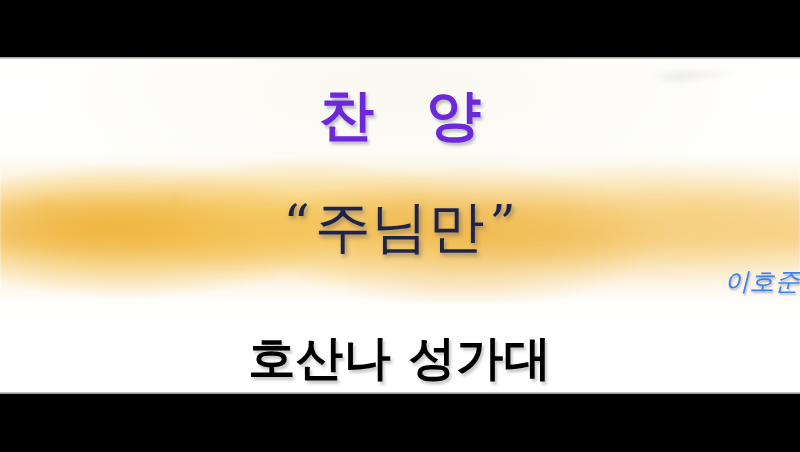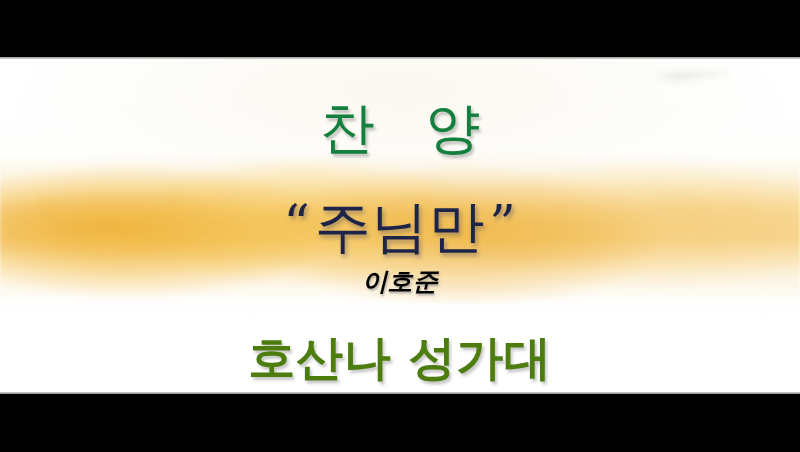--- a/index.html
+++ b/index.html
@@ -149,26 +149,26 @@
   .line {
     position: absolute;
     left: 0;
     width: 800px;
     text-align: center;
     white-space: nowrap;
     font-family: "DejaVu Sans", "Liberation Sans", sans-serif;
   }
 
   #heading {
-    top: 35px;
+    top: 22px;
     font-size: 55px;
-    font-weight: 400;
+    font-weight: 700;
     letter-spacing: 0.30em;
     text-indent: 0.30em;
-    color: #15803d;
+    color: #6d28d9;
     text-shadow: 2px 3px 3px rgba(120,120,120,0.45);
   }
 
   #song-title {
     top: 133px;
     font-size: 56px;
     font-weight: 400;
     letter-spacing: 0.015em;
     color: #1d2448;
     text-shadow: 2px 3px 4px rgba(60,65,95,0.42);
@@ -177,33 +177,34 @@
     font-family: "DejaVu Serif", "Liberation Serif", serif;
     font-size: 52px;
     vertical-align: 0.08em;
   }
   #song-title .qopen { margin-right: 4px; }
   #song-title .qclose { margin-left: 4px; }
 
   #composer {
     top: 208px;
     font-size: 25px;
-    font-weight: 700;
+    font-weight: 400;
     font-style: italic;
     letter-spacing: 0.01em;
-    color: #000000;
+    color: #3b82f6;
     text-shadow: 1px 2px 2px rgba(80,85,110,0.38);
+    text-align: right;
   }
 
   #choir {
     top: 270px;
     font-size: 47px;
     font-weight: 700;
     letter-spacing: 0.015em;
-    color: #4d7c0f;
+    color: #000000;
     text-shadow: 2px 3px 3px rgba(125,125,125,0.42);
   }
 </style>
 </head>
 <body>
 
 <div id="video-frame">
 
   <div class="letterbox top"></div>
   <div class="seam top"></div>

